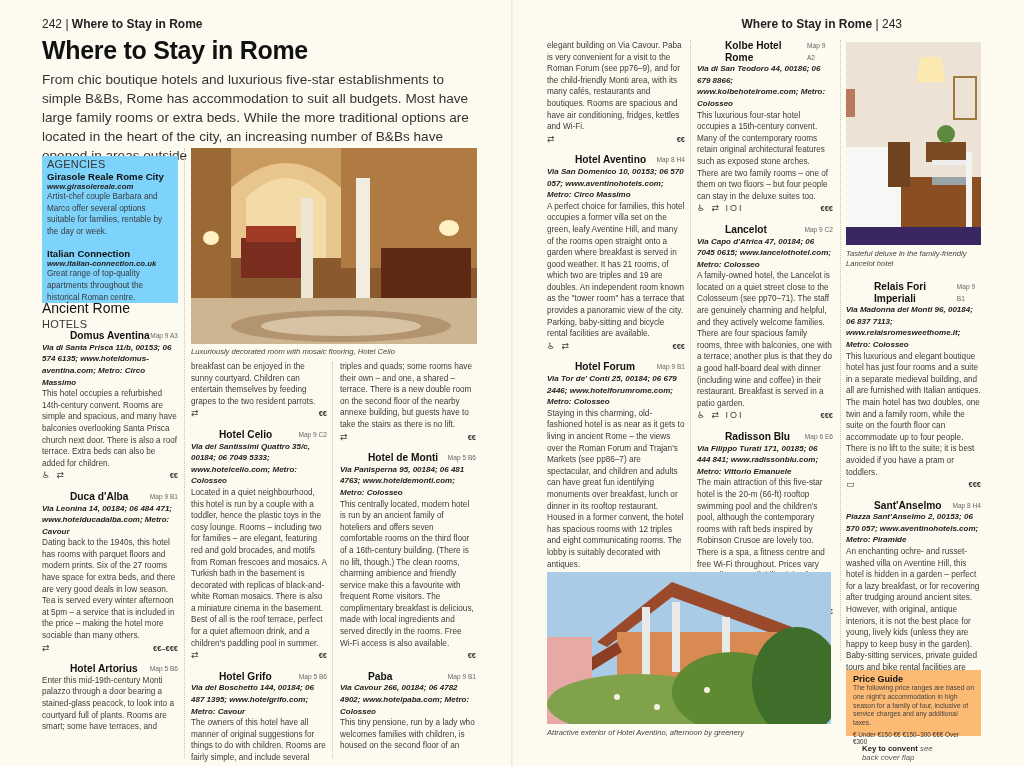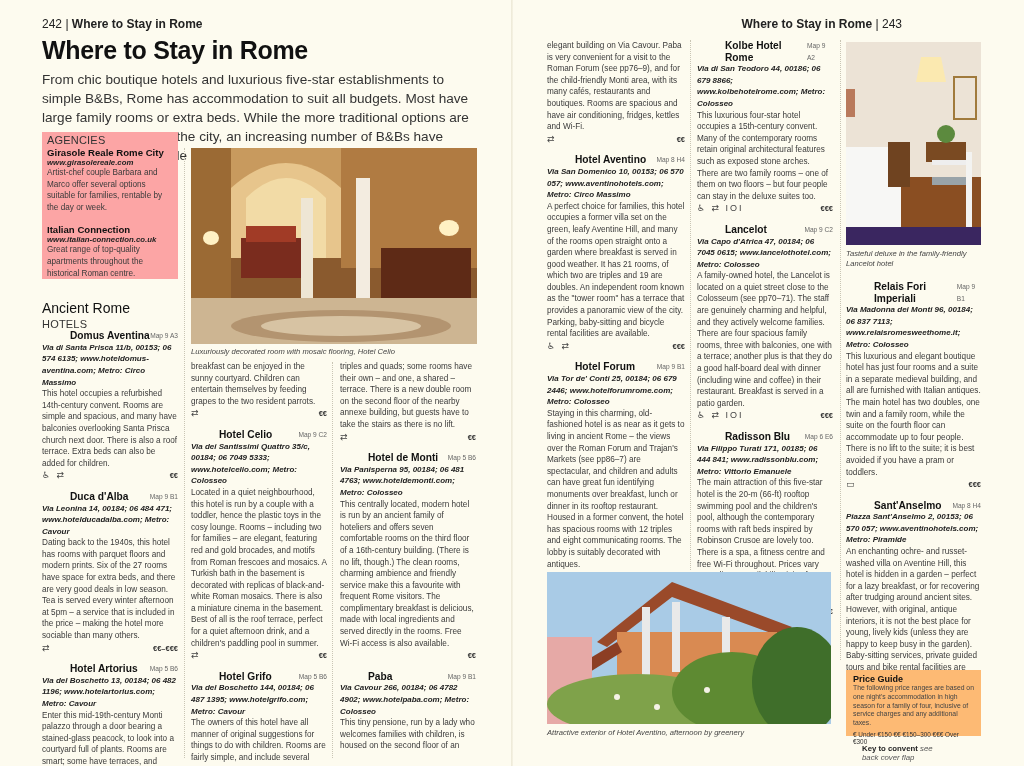--- a/index.html
+++ b/index.html
@@ -7,21 +7,21 @@
   body { font-family: "Liberation Sans", "DejaVu Sans", sans-serif; color: #2a2a2a; position: relative; }
   .spread { position: relative; width: 944px; height: 766px; background: #fdfbef; }
   .gutter { position: absolute; left: 511px; top: 0; width: 2px; height: 766px; background: linear-gradient(to right, #ece8d6, #f6f3e4); }
   .run-l { position: absolute; left: 42px; top: 17px; font-size: 12px; color: #222; }
   .run-l b, .run-r b { font-weight: bold; }
   .run-r { position: absolute; right: 42px; top: 17px; font-size: 12px; color: #222; }
   .title { position: absolute; left: 42px; top: 36px; font-size: 25px; font-weight: bold; color: #111; letter-spacing: -0.3px; }
   .intro { position: absolute; left: 42px; top: 70px; width: 440px; font-size: 13.6px; line-height: 19px; color: #333; }
   .col { position: absolute; font-size: 8.2px; line-height: 11.6px; color: #3a3a3a; }
   .vline { position: absolute; width: 0; border-left: 1px dotted #c9c5b4; }
-  .agency-box { position: absolute; left: 42px; top: 132px; width: 136px; height: 147px; background: #fca5a5; padding: 2px 5px; }
+  .agency-box { position: absolute; left: 42px; top: 156px; width: 136px; height: 147px; background: #7dd3fc; padding: 2px 5px; }
   .agency-box .head { font-size: 11px; color: #333; letter-spacing: 0.2px; }
   .agency-box .name { font-size: 9.6px; font-weight: bold; color: #111; margin-top: 1px; }
   .agency-box .url { font-size: 7.8px; font-weight: bold; font-style: italic; color: #222; }
   .agency-box .desc { font-size: 8.2px; line-height: 11.6px; color: #3a3a3a; }
   .section-h { font-size: 14px; font-weight: normal; color: #111; }
   .sub-h { font-size: 11px; color: #333; letter-spacing: 0.2px; margin-top: 4px; }
   .entry { margin-bottom: 9px; }
   .entry .ename { display: flex; justify-content: space-between; align-items: flex-end; padding-left: 28px; }
   .entry .ename .n { font-size: 10.2px; font-weight: bold; color: #111; }
   .entry .ename .m { font-size: 6.6px; color: #666; }
@@ -94,21 +94,20 @@
       <div class="foot">
           <span class="icons">⇄</span>
           <span class="price">€€–€€€</span>
         </div>
     </div>
     <div class="entry">
       <div class="ename">
           <span class="n">Hotel Artorius</span>
           <span class="m">Map 5 B6</span>
         </div>
-      <div class="addr">Via del Boschetto 13, 00184; 06 482 1196; www.hotelartorius.com; Metro: Cavour</div>
       <div>Enter this mid-19th-century Monti palazzo through a door bearing a stained-glass peacock, to look into a courtyard full of plants. Rooms are smart; some have terraces, and</div>
     </div>
   </div>
   <div class="vline" style="left:184px; top:148px; height:610px;"></div>
 
   <div class="photo" style="left:191px; top:148px; width:286px; height:196px;">
     <svg width="286" height="196" viewBox="0 0 286 196">
       <rect width="286" height="196" fill="#8a5a2e"></rect>
       <rect x="0" y="0" width="286" height="110" fill="#c89a5e"></rect>
       <path d="M40 110 L40 40 Q95 -10 150 40 L150 110 Z" fill="#e7c58c"></path>

